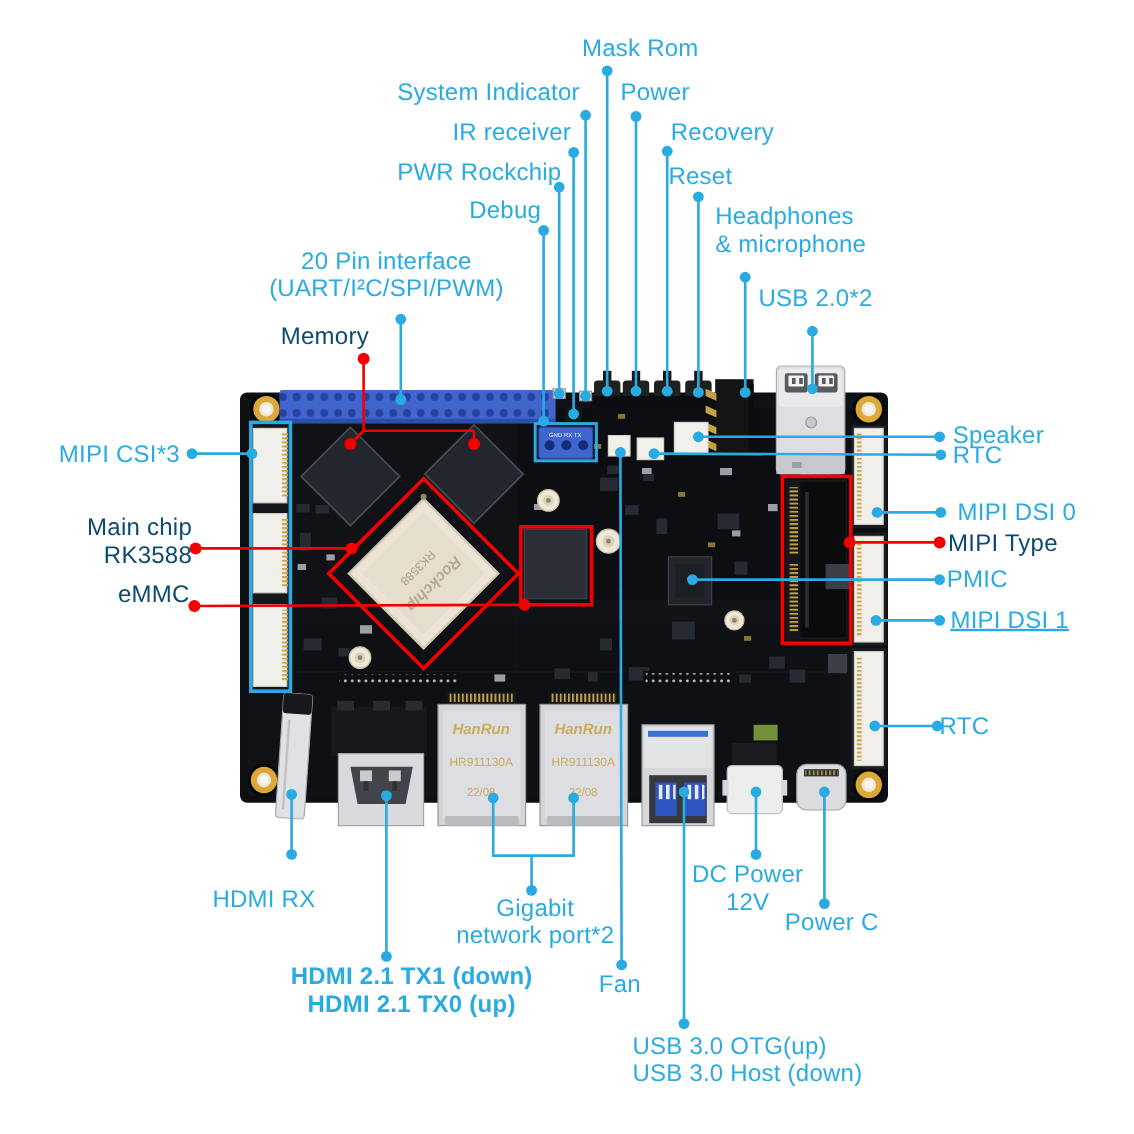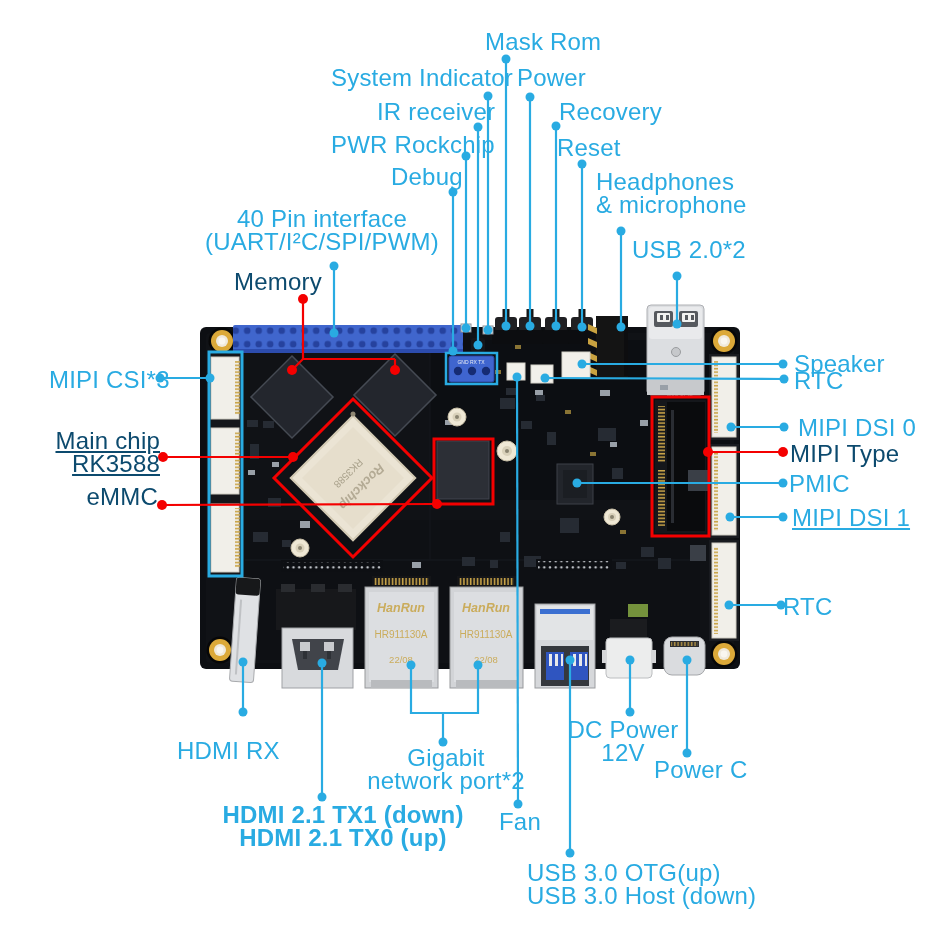--- a/index.html
+++ b/index.html
@@ -1,19 +1,19 @@
 <!DOCTYPE html>
 <html><head>
 <meta charset="utf-8">
 <style>
   html,body{margin:0;padding:0;background:#ffffff;}
   #canvas{position:relative;width:945px;height:945px;background:#ffffff;overflow:hidden;
           font-family:"Liberation Sans","DejaVu Sans",sans-serif;}
   svg{position:absolute;left:0;top:0;}
-  .lbl{position:absolute;font-size:24px;line-height:23px;white-space:nowrap;letter-spacing:.2px;}
+  .lbl{position:absolute;font-size:20px;line-height:23px;white-space:nowrap;letter-spacing:.2px;}
   .cyan{color:#29abe2;}
   .red{color:#0c4a6e;}
   .ctr{transform:translateX(-50%);text-align:center;}
   .rgt{text-align:right;}
   
   .l-mask-rom{left:485px;top:30px;}
   .l-system{left:331px;top:66px;}
   .l-power{left:517px;top:66px;}
   .l-ir{left:377px;top:100px;}
   .l-recovery{left:531px;top:100px;margin-left:28px;}
@@ -564,26 +564,26 @@
 <div class="lbl cyan l-recovery">Recovery</div>
 <div class="lbl cyan l-pwr">PWR Rockchip</div>
 <div class="lbl cyan l-reset">Reset</div>
 <div class="lbl cyan l-debug">Debug</div>
 <div class="lbl cyan l-headphones">
   <div>Headphones</div>
   <div>&amp; microphone</div>
 </div>
 <div class="lbl cyan l-usb2">USB 2.0*2</div>
 <div class="lbl cyan ctr l-pin40">
-  <div>40 Pin interface</div>
+  <div>20 Pin interface</div>
   <div>(UART/I²C/SPI/PWM)</div>
 </div>
 <div class="lbl red  l-memory">Memory</div>
 <div class="lbl cyan l-mipi-csi">MIPI CSI*3</div>
-<div class="lbl red rgt l-main-chip" style="position:absolute;text-decoration:underline;">
+<div class="lbl red rgt l-main-chip" style="position:absolute;">
   <div>Main chip</div>
   <div>RK3588</div>
 </div>
 <div class="lbl red rgt l-emmc">eMMC</div>
 <div class="lbl cyan l-speaker">Speaker</div>
 <div class="lbl cyan l-rtc-top">RTC</div>
 <div class="lbl cyan l-dsi0">MIPI DSI 0</div>
 <div class="lbl red  l-pcie">MIPI Type</div>
 <div class="lbl cyan l-pmic">PMIC</div>
 <div class="lbl cyan l-dsi1">MIPI DSI 1</div>

